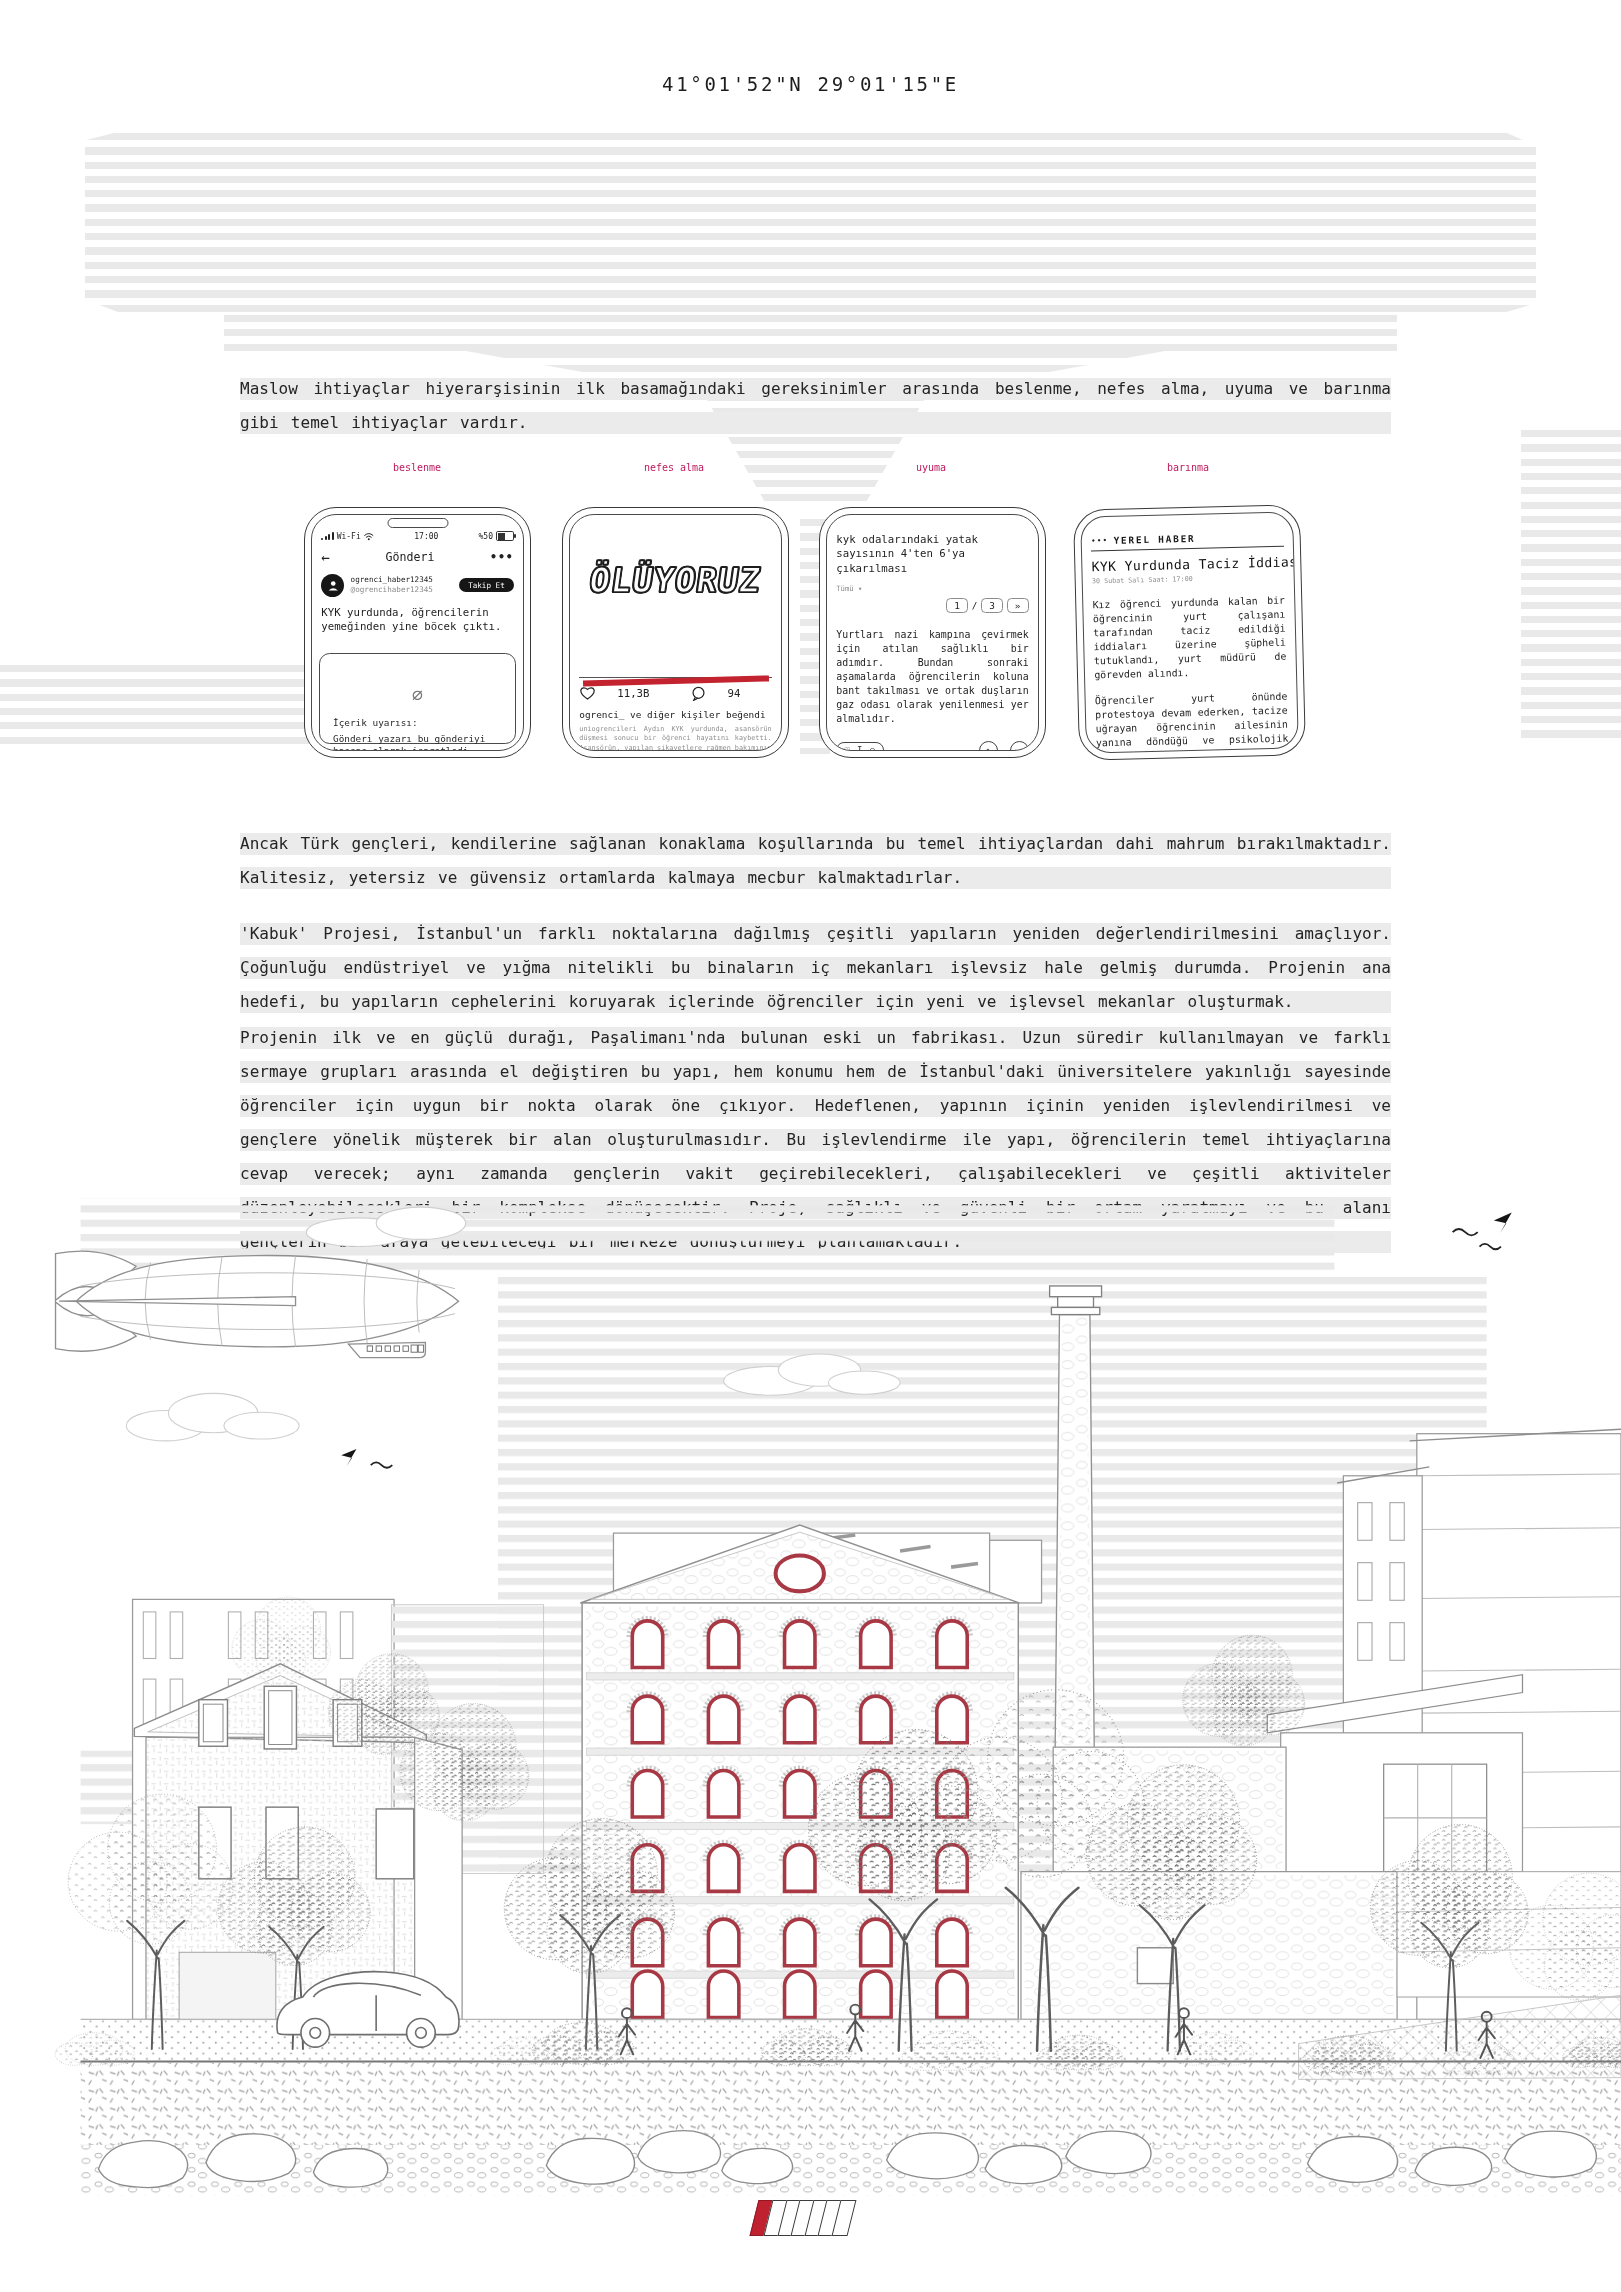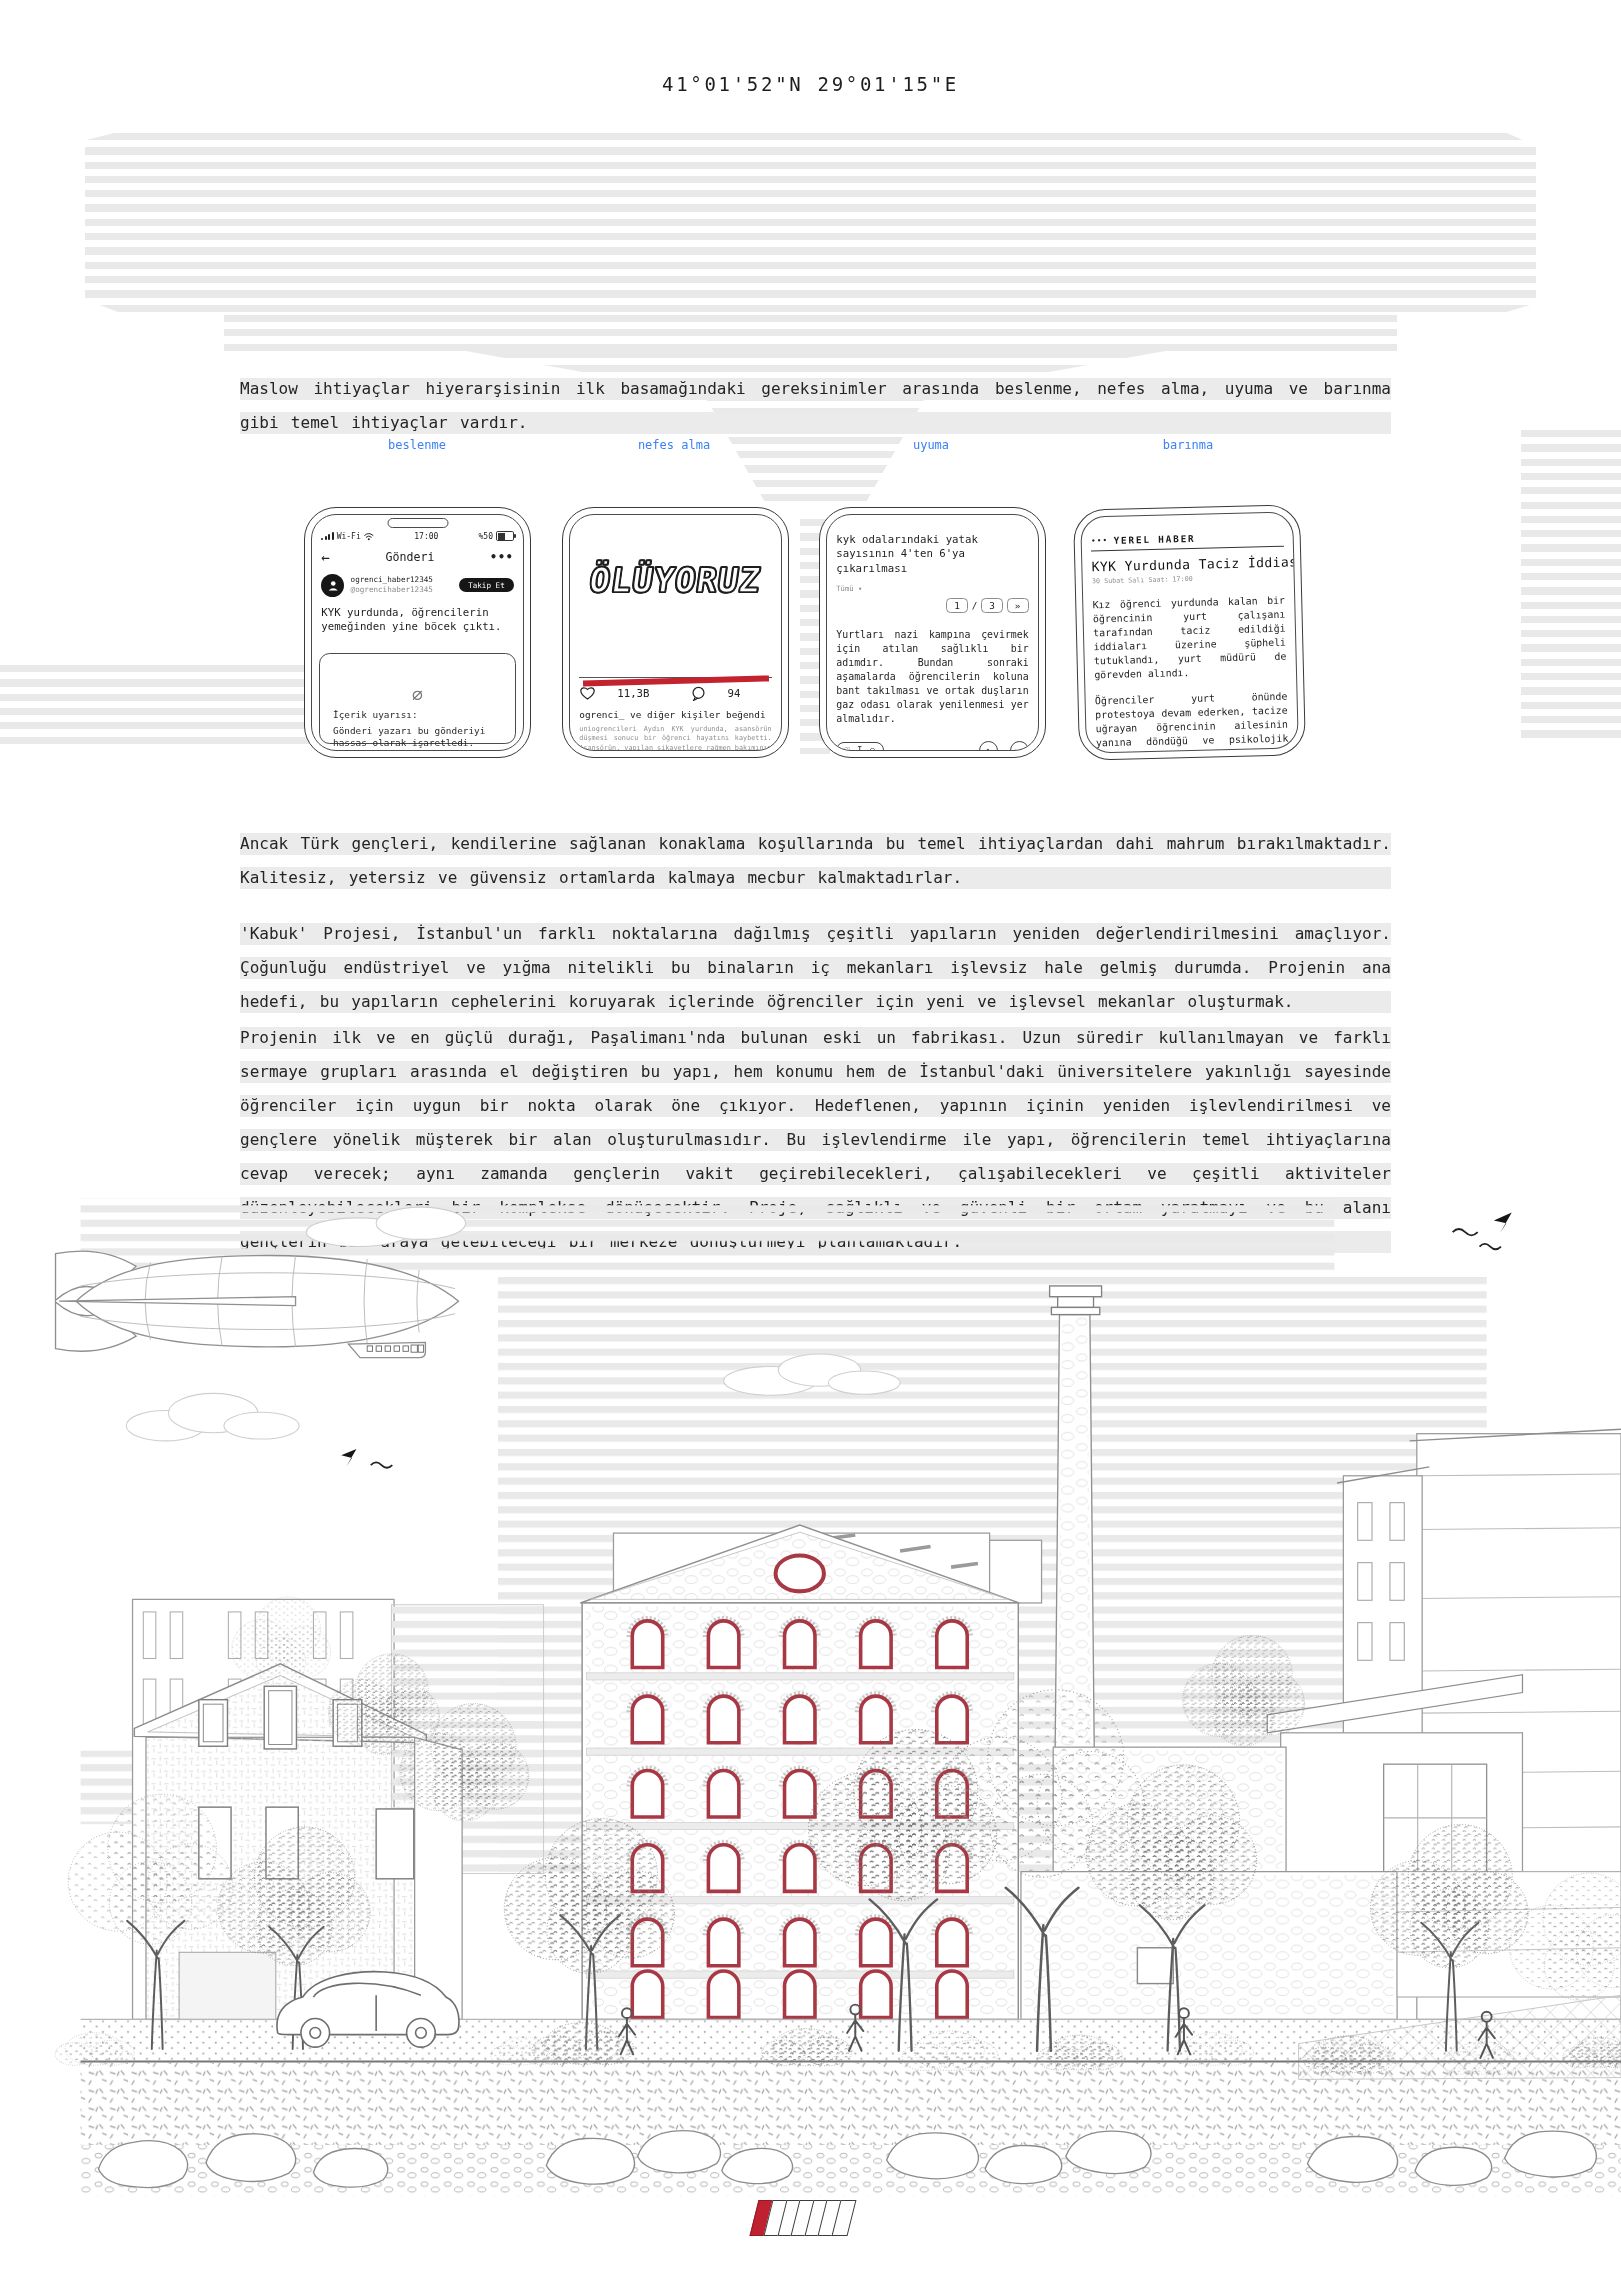--- a/index.html
+++ b/index.html
@@ -18,21 +18,21 @@
   
   .coords{position:absolute;top:73px;left:0;width:100%;text-align:center;
           font-size:19px;letter-spacing:2.7px;color:#1d1d1d;}
   .titlebox{position:absolute;left:654px;top:207px;width:315px;height:108px;background:#fff;
             border:2.2px solid #4a4a4a;display:flex;align-items:center;justify-content:center;}
   .titlebox span{font-size:57px;letter-spacing:12.5px;margin-right:-12.5px;color:#c01e2e;}
   
   .para{position:absolute;left:240px;width:1151px;font-size:16px;line-height:34px;
         text-align:justify;color:#242424;word-spacing:2.7px;
         background-image:repeating-linear-gradient(to bottom,rgba(0,0,0,0) 0 6.3px,#ebebeb 6.3px 28px,rgba(0,0,0,0) 28px 34px);}
-  .need-label{position:absolute;top:438px;transform:translateX(-50%);font-size:12px;color:#3b82f6;}
+  .need-label{position:absolute;top:462px;transform:translateX(-50%);font-size:10px;color:#be185d;}
   
   .phone{position:absolute;top:507px;width:227px;height:251px;border:1.8px solid #3a3a3a;
          border-radius:32px;background:#fff;padding:6.3px;box-sizing:border-box;z-index:2;}
   .screen{width:100%;height:100%;border:1.4px solid #4a4a4a;border-radius:25px;background:#fff;
           position:relative;overflow:hidden;padding:7.2px 9px;box-sizing:border-box;}
   .notch{position:absolute;top:2.7px;left:50%;transform:translateX(-50%);width:59px;height:8px;
          border:1.3px solid #4a4a4a;border-radius:5.4px;background:#fff;}
   .srow{display:flex;justify-content:space-between;align-items:center;margin-top:9px;font-size:8px;color:#222;gap:40px;}
   .sig{display:inline-flex;gap:1.3px;align-items:flex-end;margin-right:2.7px;}
   .sig i{width:2.2px;background:#222;display:block;border-radius:0.9px;}
@@ -43,21 +43,21 @@
   .navrow .back{font-size:14.3px;}
   .navrow .more{letter-spacing:0.9px;font-weight:bold;}
   .profrow{display:flex;align-items:center;gap:6.3px;margin-top:9px;}
   .avatar{width:23px;height:23px;border-radius:50%;background:#161616;flex:none;display:flex;align-items:center;justify-content:center;}
   .uname{font-size:7.6px;line-height:9.9px;color:#222;flex:1;min-width:0;}
   .follow{background:#161616;color:#fff;font-size:7.6px;padding:2.7px 9px;border-radius:9px;border:none;font-family:inherit;}
   .posttext{font-size:10.7px;line-height:14.3px;margin-top:9px;color:#1e1e1e;}
   .imgbox{position:absolute;left:7.2px;right:7.2px;top:138px;bottom:5.4px;border:1.4px solid #4a4a4a;border-radius:10.7px;
           text-align:center;padding:0 12.5px;box-sizing:border-box;}
   .nullicon{font-size:18px;color:#777;margin-top:30px;}
-  .warn-t{font-size:9.4px;text-align:left;margin-top:4px;color:#2a2a2a;}
+  .warn-t{font-size:9.4px;text-align:left;margin-top:12px;color:#2a2a2a;}
   .warn-x{font-size:9.4px;line-height:12.5px;text-align:left;margin-top:4.5px;color:#2a2a2a;}
   .shout{position:relative;text-align:center;margin-top:38px;font-size:34px;font-weight:bold;letter-spacing:0.9px;
          transform:skewX(-8deg);color:#fff;
          text-shadow:-1.4px 0 #1d1d1d,1.4px 0 #1d1d1d,0 -1.4px #1d1d1d,0 1.4px #1d1d1d,-1px -1px #1d1d1d,1px 1px #1d1d1d,-1px 1px #1d1d1d,1px -1px #1d1d1d;
          -webkit-text-stroke:1.4px #1d1d1d;}
   .strike{position:absolute;left:50%;top:163px;transform:translateX(-50%) rotate(-1.6deg);width:186px;height:6.3px;background:#c2232f;z-index:3;}
   .divider{border-top:1.3px solid #555;margin-top:77px;}
   .acts{display:flex;align-items:center;gap:21px;margin-top:8px;font-size:10.7px;}
   .acts svg{flex:none;}
   .acts .sp{width:9px;}

